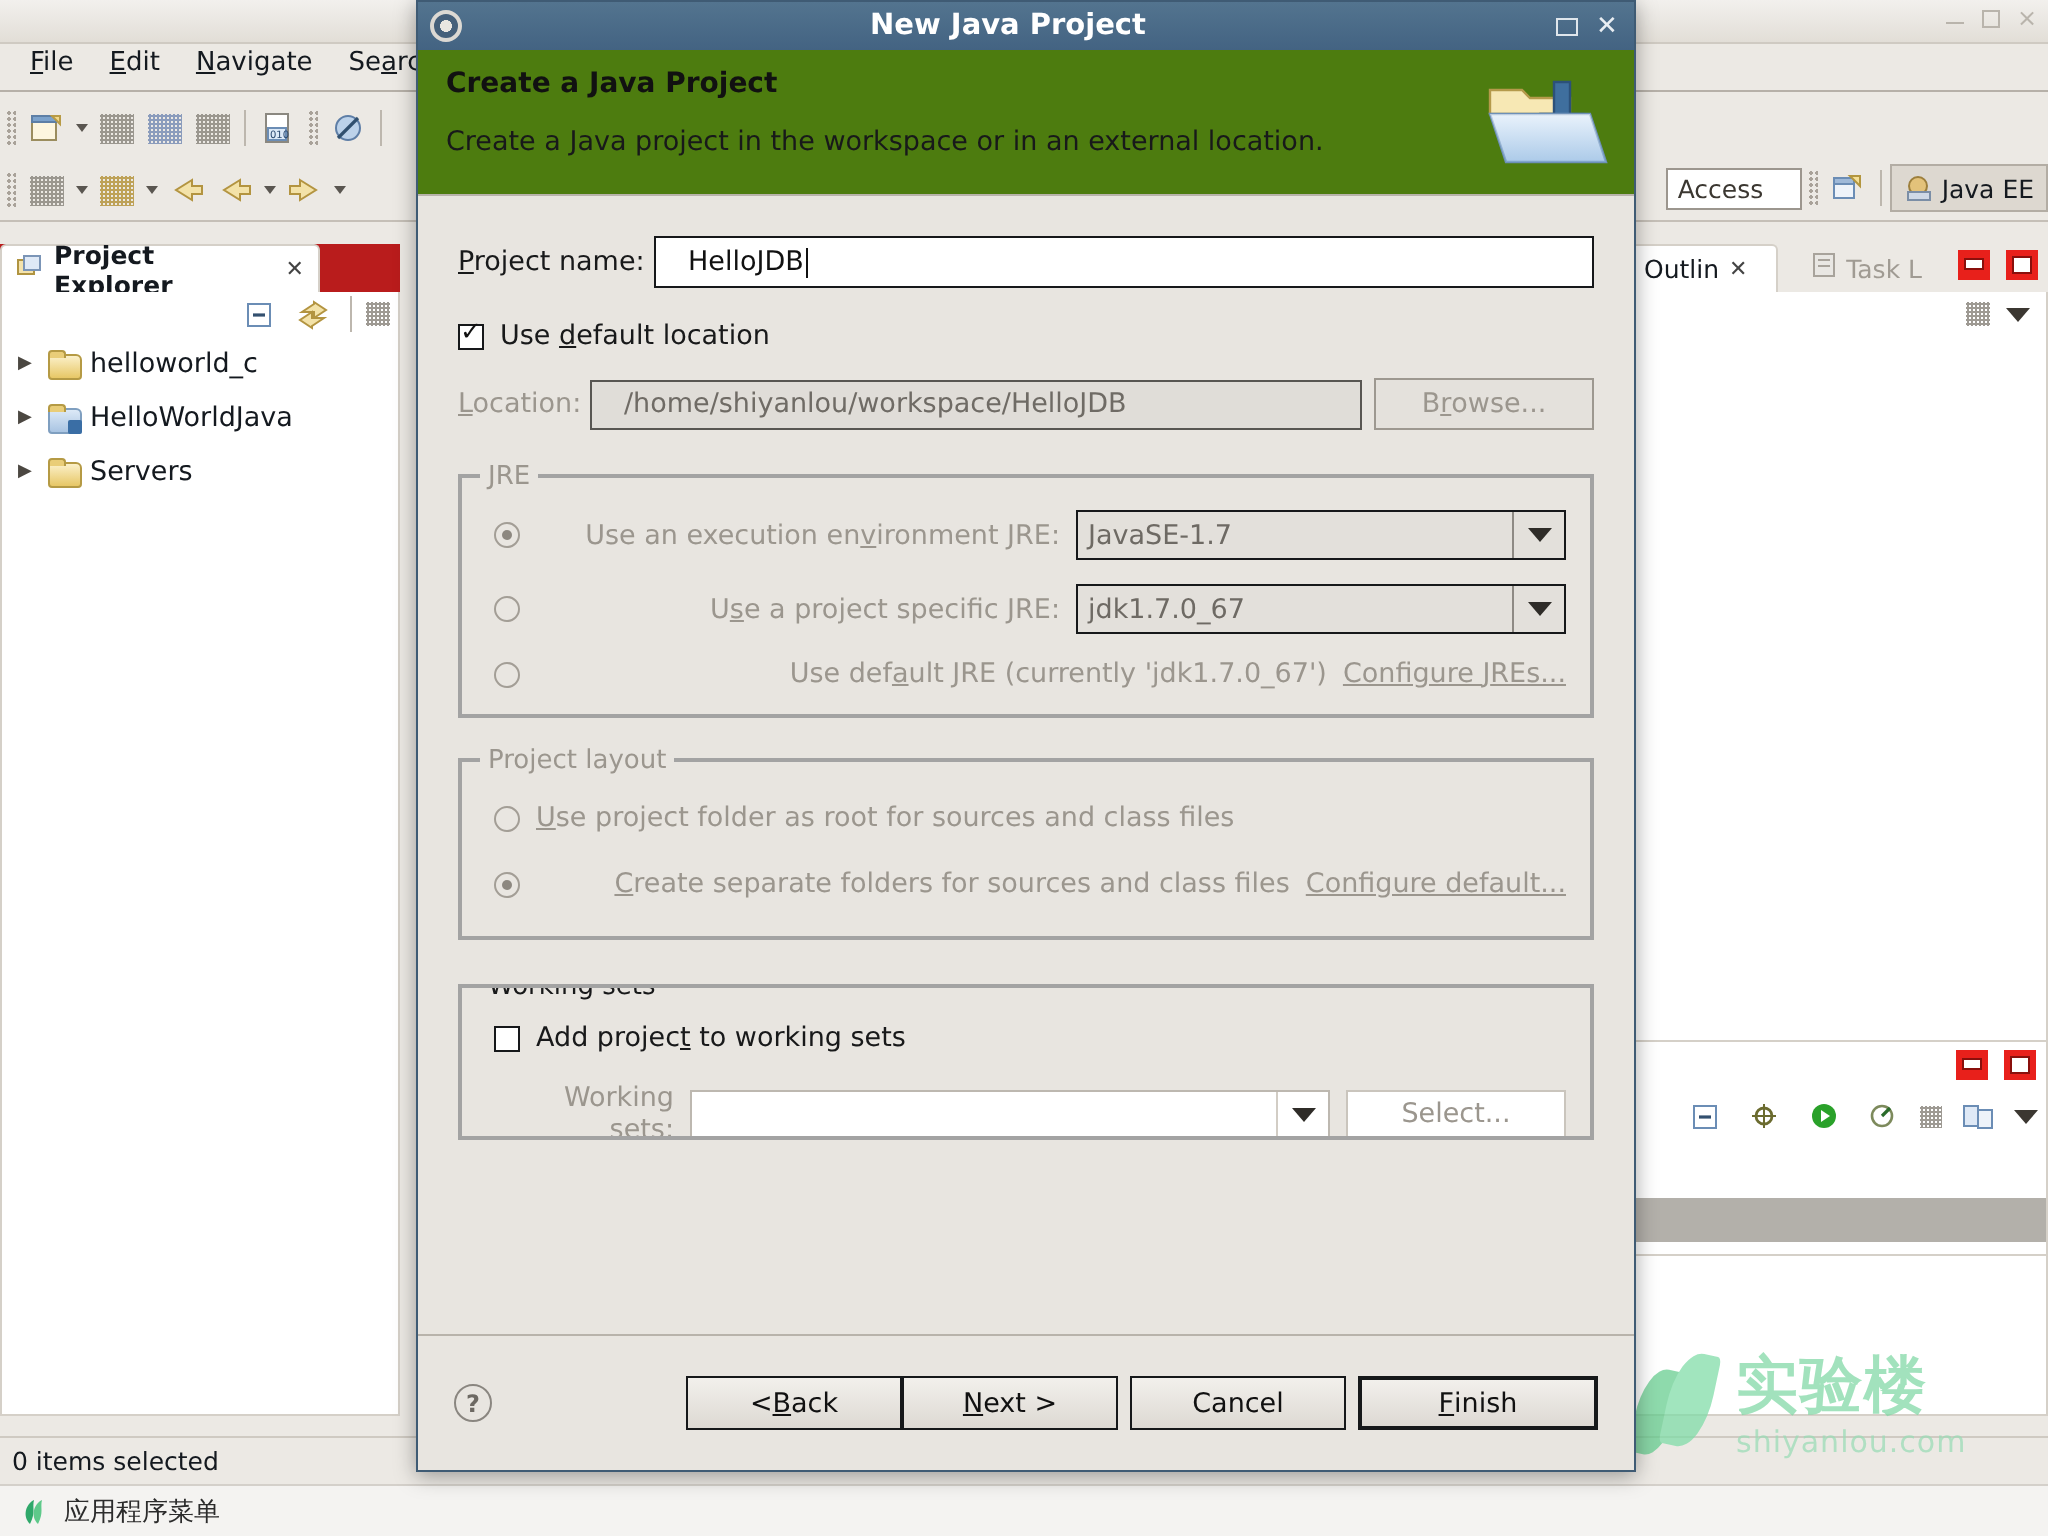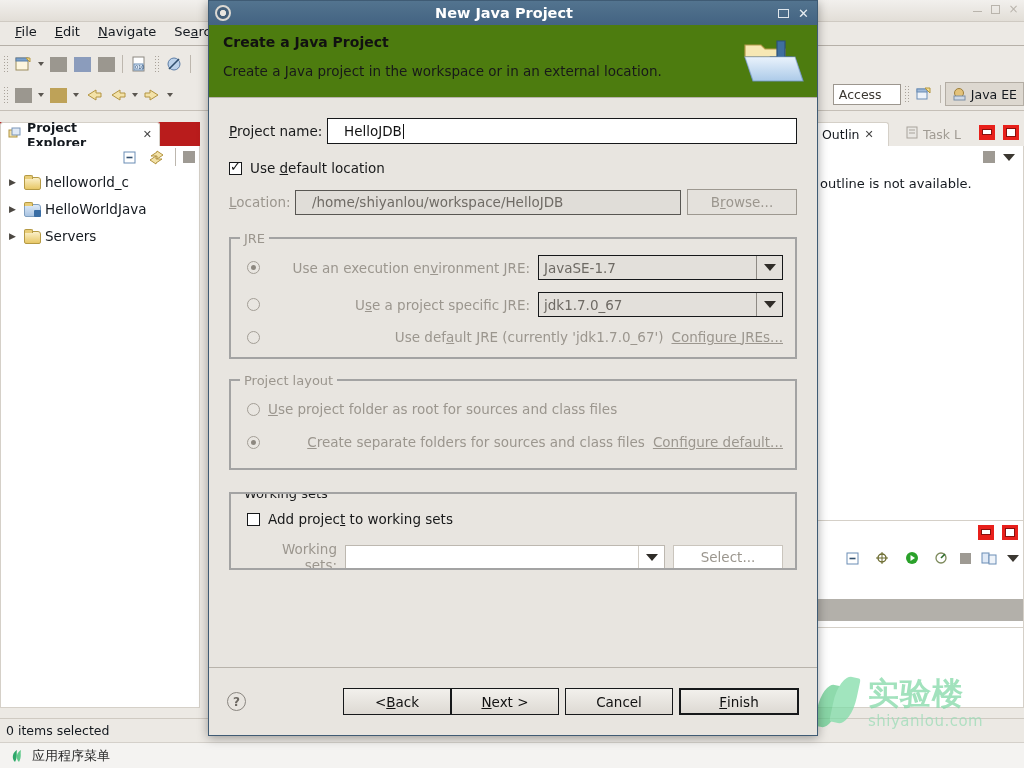--- a/index.html
+++ b/index.html
@@ -500,21 +500,20 @@
           <div style="position:absolute;right:5px;top:3px;display:flex;gap:8px;">
             <div class="panel-btn min"></div>
             <div class="panel-btn max"></div>
           </div>
         </div>
         <div class="ol-body">
           <div class="ol-tools">
             <span class="dither" style="width:12px;height:12px"></span>
             <span class="v-arrow"></span>
           </div>
-          <div class="ol-msg">outline is not available.</div>
         </div>
       </div>
 
       <div style="position:absolute;right:0;top:408px;width:209px;height:108px;background:#fff;border:1px solid #d5d0c8;">
         <div style="position:absolute;right:5px;top:4px;display:flex;gap:8px;">
           <div class="panel-btn min"></div>
           <div class="panel-btn max"></div>
         </div>
         <div style="position:absolute;right:4px;top:26px;display:flex;gap:6px;align-items:center;">
           <span class="tb-icon">

